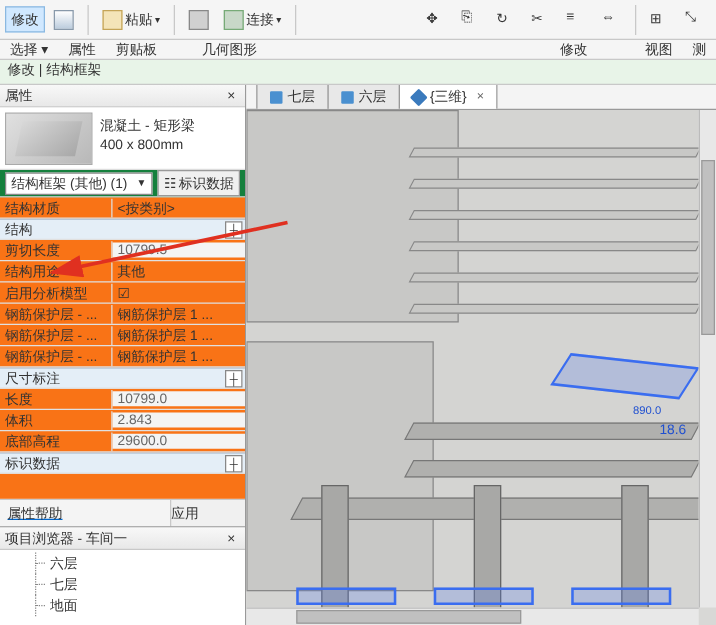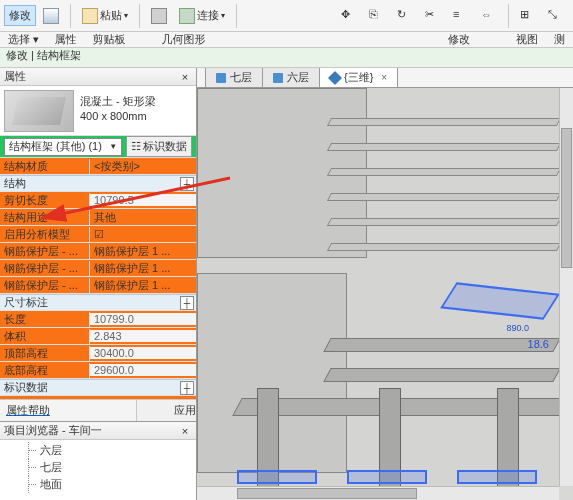--- a/index.html
+++ b/index.html
@@ -12,34 +12,34 @@
 .rib-labels span{padding:0 8px;flex:none}
 .context-bar{height:20px;background:#e8f4e8;border-bottom:1px solid #c8c8c8;display:flex;align-items:flex-start;padding:0 6px;font-size:11px}
 .main{display:flex;height:432px}
 .left-panel{width:197px;display:flex;flex-direction:column;border-right:1px solid #999}
 .panel-header{height:18px;background:linear-gradient(#f8f8f8,#e8e8e8);border-bottom:1px solid #c8c8c8;display:flex;align-items:center;padding:0 4px;font-size:11px}
 .panel-header .x{margin-left:auto;width:14px;height:14px;text-align:center;line-height:14px;cursor:pointer}
 .type-preview{height:50px;display:flex;padding:4px;border-bottom:1px solid #ddd;background:#fff}
 .thumb{width:70px;height:42px;background:linear-gradient(135deg,#e0e0e0,#b8b8b8);border:1px solid #aaa;position:relative}
 .thumb::after{content:"";position:absolute;inset:6px 10px;background:linear-gradient(135deg,#d8d8d8,#a8a8a8);transform:skewX(-12deg)}
 .type-text{padding:4px 6px;font-size:11px;line-height:1.4}
-.type-selector{height:22px;display:flex;align-items:center;padding:2px 4px;gap:4px;background:#22c55e;border-bottom:1px solid #ddd}
+.type-selector{height:22px;display:flex;align-items:center;padding:2px 4px;gap:4px;background:#15803d;border-bottom:1px solid #ddd}
 .combo{flex:1;height:18px;border:1px solid #888;background:#fff;display:flex;align-items:center;padding:0 4px;font-size:11px}
 .combo .arr{margin-left:auto;font-size:8px}
 .edit-type{padding:2px 4px;border:1px solid #999;background:#f0f0f0;font-size:10px;display:flex;align-items:center;gap:2px}
 .prop-grid{flex:1;overflow:auto;background:#f97316;position:relative}
 .prop-row{display:flex;height:17px;border-bottom:1px solid #e0e0e0;align-items:center;font-size:11px}
 .prop-row.group{background:#e4eef7;font-weight:normal;border-top:1px solid #b8c8d8}
 .prop-row .k{width:90px;padding:0 4px;border-right:1px solid #e0e0e0;overflow:hidden;white-space:nowrap}
 .prop-row .v{flex:1;padding:0 4px;overflow:hidden;white-space:nowrap}
 .prop-row.ro .v{background:#f4f4f4;color:#666}
 .expand{margin-left:auto;width:14px;height:14px;border:1px solid #888;background:#fff;text-align:center;line-height:12px;font-size:9px;margin-right:2px}
 .prop-footer{height:22px;display:flex;border-top:1px solid #c8c8c8;background:#f4f4f4}
 .prop-footer .help{flex:1;padding:0 6px;display:flex;align-items:center;color:#06c;text-decoration:underline}
-.prop-footer .apply{width:60px;border-left:1px solid #c8c8c8;display:flex;align-items:center;justify-content:flex-end;background:#f0f0f0}
+.prop-footer .apply{width:60px;border-left:1px solid #c8c8c8;display:flex;align-items:center;justify-content:flex-start;background:#f0f0f0}
 .browser{border-top:1px solid #999}
 .tree{background:#fff;padding:2px 0;font-size:11px;height:60px;overflow:hidden}
 .tree-item{padding:1px 0 1px 40px;position:relative}
 .tree-item::before{content:"";position:absolute;left:28px;top:0;bottom:0;border-left:1px dotted #888}
 .tree-item::after{content:"";position:absolute;left:28px;top:8px;width:8px;border-top:1px dotted #888}
 .viewport{flex:1;position:relative;background:#d8d8d6;overflow:hidden}
 .view-tabs{height:20px;background:#f4f4f4;border-bottom:1px solid #999;display:flex;align-items:flex-end;padding-left:8px;gap:0}
 .vtab{padding:2px 10px;border:1px solid #999;border-bottom:none;background:#e8e8e8;display:flex;align-items:center;gap:4px;font-size:11px;margin-right:-1px}
 .vtab.active{background:#fff}
 .vtab .ico{width:10px;height:10px;background:#4a90d0;border-radius:1px}
@@ -186,24 +186,20 @@
           <div class="k" style="width:auto;flex:1;border:none">尺寸标注</div>
           <div class="expand">┼</div>
         </div>
         <div class="prop-row ro">
           <div class="k">长度</div>
           <div class="v">10799.0</div>
         </div>
         <div class="prop-row ro">
           <div class="k">体积</div>
           <div class="v">2.843</div>
-        </div>
-        <div class="prop-row ro">
-          <div class="k">顶部高程</div>
-          <div class="v">30400.0</div>
         </div>
         <div class="prop-row ro">
           <div class="k">底部高程</div>
           <div class="v">29600.0</div>
         </div>
         <div class="prop-row group">
           <div class="k" style="width:auto;flex:1;border:none">标识数据</div>
           <div class="expand">┼</div>
         </div>
       </div>

